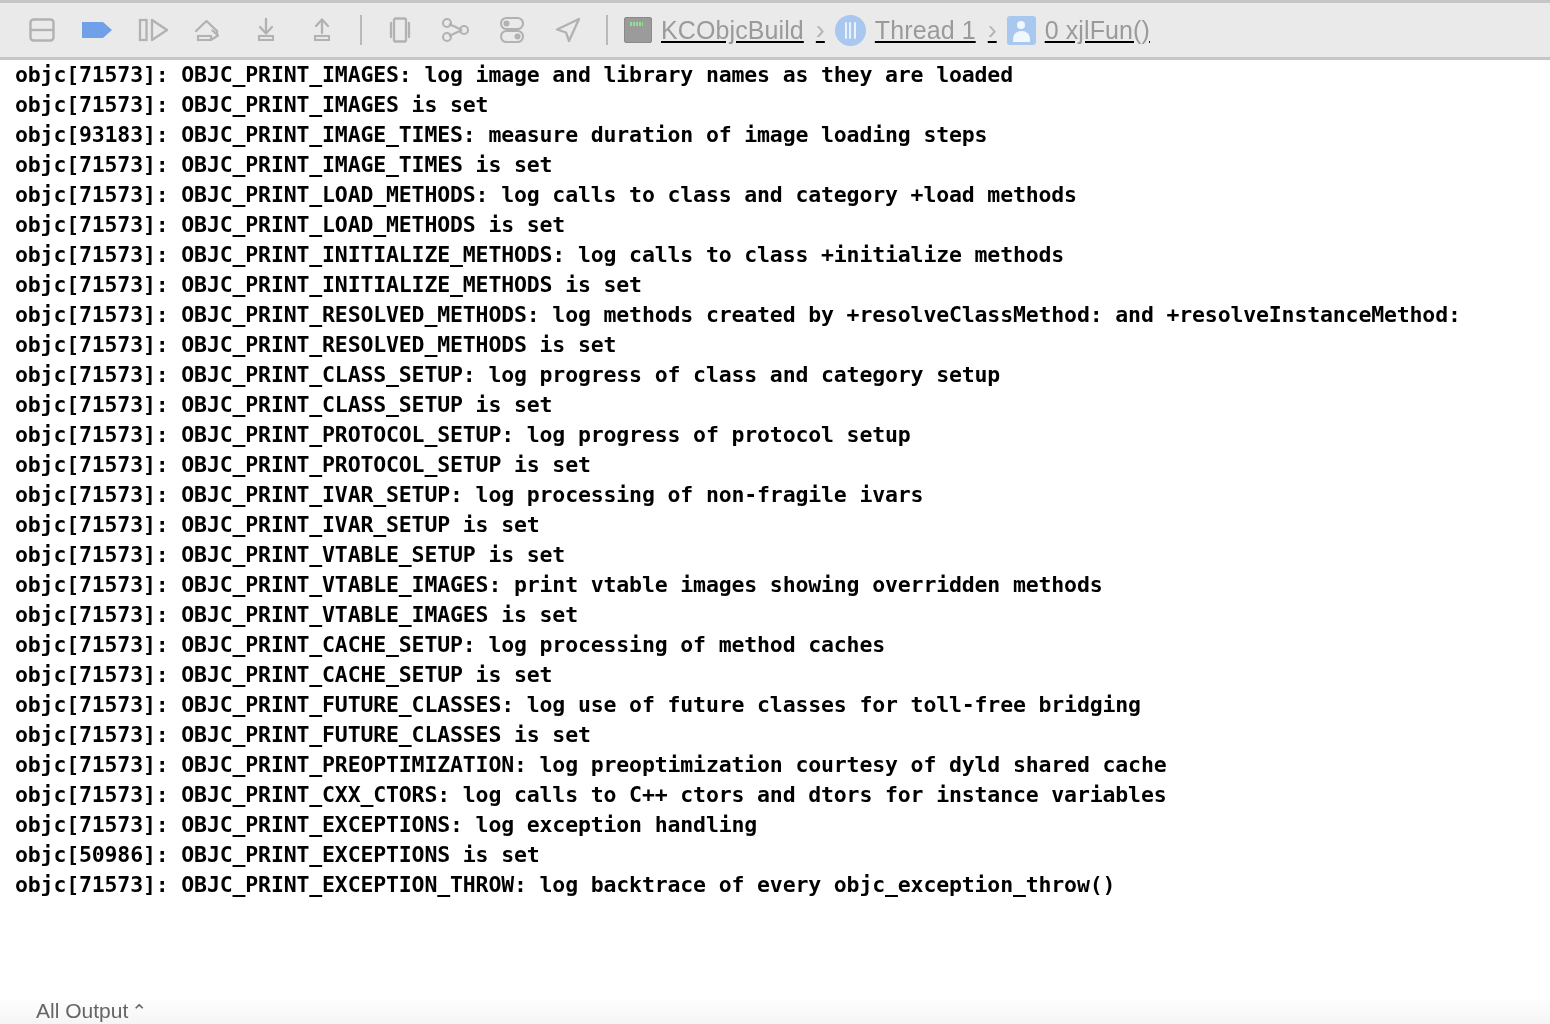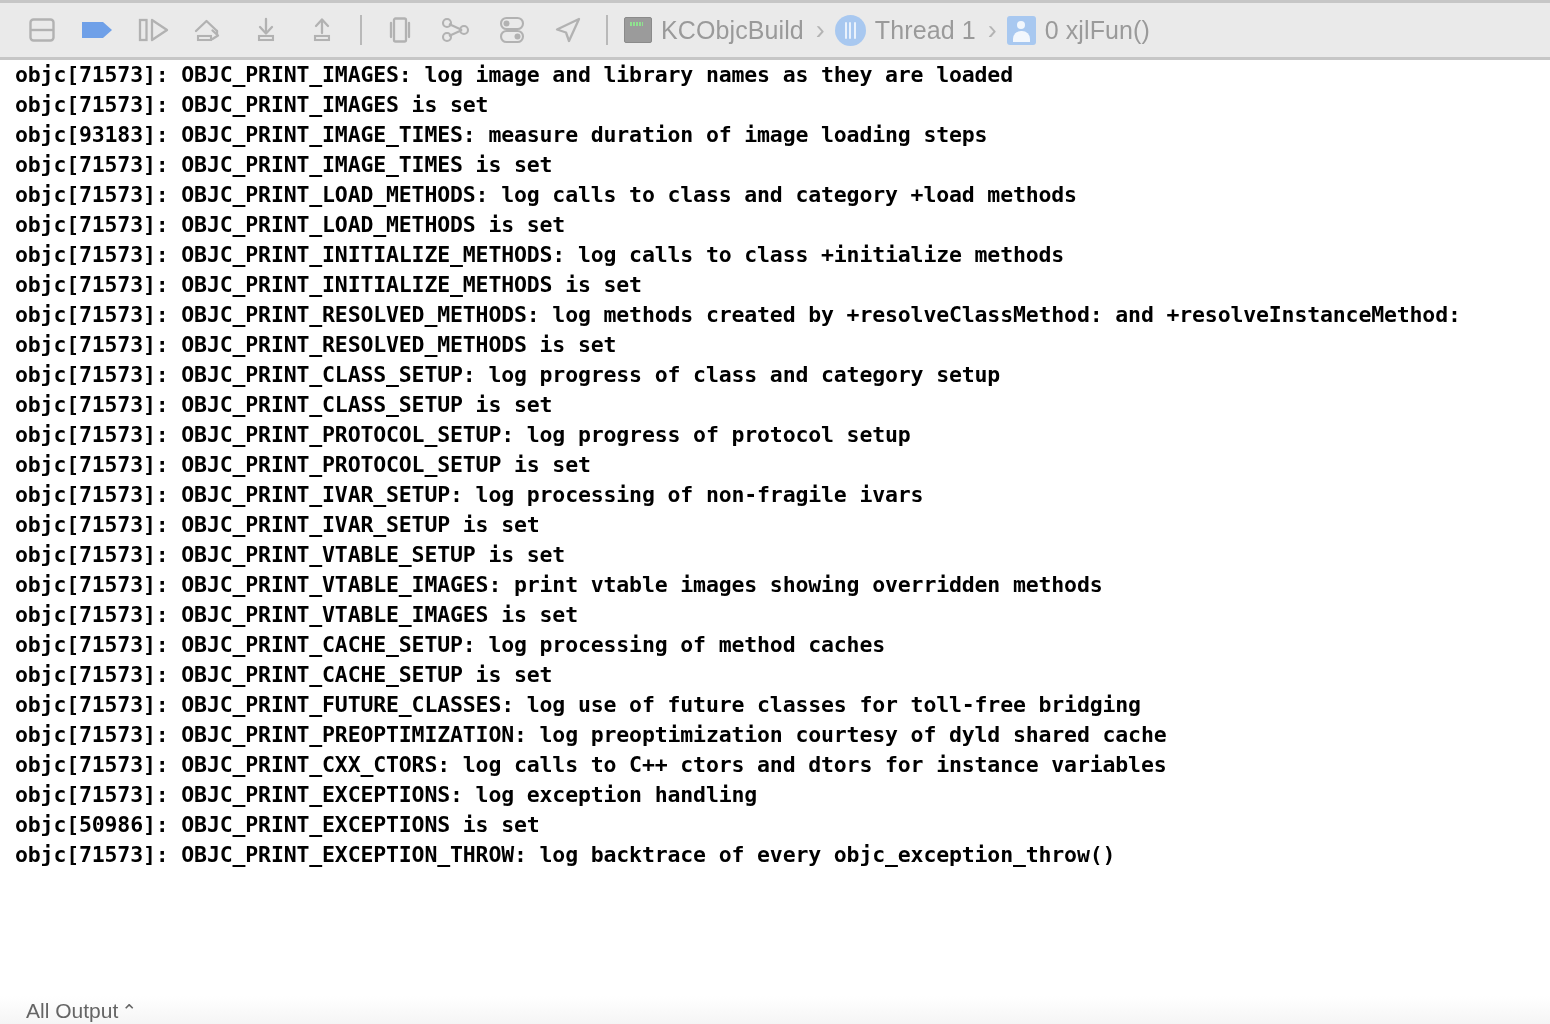--- a/index.html
+++ b/index.html
@@ -12,20 +12,21 @@
   #app { position:relative; width:1550px; height:1024px; background:#fff; overflow:hidden; }
 
   
   .toolbar {
     position:absolute; top:0; left:0; width:1550px; height:60px;
     background:#eaeaea;
     border-top:3px solid #c6c6c6;
     border-bottom:3px solid #c6c6c6;
     display:flex; align-items:center;
     padding-left:14px;
+    text-decoration:underline;
   }
   .tb-btn {
     width:56px; height:42px;
     display:flex; align-items:center; justify-content:center;
     flex:0 0 auto;
   }
   .tb-btn svg { display:block; }
   .tb-sep {
     width:2px; height:30px; background:#b9b9b9;
     margin:0 10px; flex:0 0 auto;
@@ -99,21 +100,21 @@
 
   
   .bottombar {
     position:absolute; left:0; right:0; bottom:0; height:28px;
     background:linear-gradient(to bottom,rgba(255,255,255,0) 0%,
                 #fbfbfb 40%, #f5f5f5 100%);
     display:flex; align-items:flex-end;
   }
   .alloutput {
     display:flex; align-items:center; gap:3px;
-    margin-left:26px; padding-bottom:1px;
+    margin-left:36px; padding-bottom:1px;
   }
   .alloutput .txt {
     font-size:21px; color:#656565;
     font-family:"Liberation Sans", sans-serif;
     white-space:nowrap;
   }
   .alloutput .caret {
     font-size:19px; color:#656565; line-height:1;
   }
 </style>
@@ -270,20 +271,21 @@
       <div class="log-line">objc[71573]: OBJC_PRINT_PROTOCOL_SETUP: log progress of protocol setup</div>
       <div class="log-line">objc[71573]: OBJC_PRINT_PROTOCOL_SETUP is set</div>
       <div class="log-line">objc[71573]: OBJC_PRINT_IVAR_SETUP: log processing of non-fragile ivars</div>
       <div class="log-line">objc[71573]: OBJC_PRINT_IVAR_SETUP is set</div>
       <div class="log-line">objc[71573]: OBJC_PRINT_VTABLE_SETUP is set</div>
       <div class="log-line">objc[71573]: OBJC_PRINT_VTABLE_IMAGES: print vtable images showing overridden methods</div>
       <div class="log-line">objc[71573]: OBJC_PRINT_VTABLE_IMAGES is set</div>
       <div class="log-line">objc[71573]: OBJC_PRINT_CACHE_SETUP: log processing of method caches</div>
       <div class="log-line">objc[71573]: OBJC_PRINT_CACHE_SETUP is set</div>
       <div class="log-line">objc[71573]: OBJC_PRINT_FUTURE_CLASSES: log use of future classes for toll-free bridging</div>
+      <div class="log-line">objc[71573]: OBJC_PRINT_FUTURE_CLASSES is set</div>
       <div class="log-line">objc[71573]: OBJC_PRINT_PREOPTIMIZATION: log preoptimization courtesy of dyld shared cache</div>
       <div class="log-line">objc[71573]: OBJC_PRINT_CXX_CTORS: log calls to C++ ctors and dtors for instance variables</div>
       <div class="log-line">objc[71573]: OBJC_PRINT_EXCEPTIONS: log exception handling</div>
       <div class="log-line">objc[50986]: OBJC_PRINT_EXCEPTIONS is set</div>
       <div class="log-line">objc[71573]: OBJC_PRINT_EXCEPTION_THROW: log backtrace of every objc_exception_throw()</div>
     </div>
 
   <div class="bottombar">
     <div class="alloutput">
       <span class="txt">All Output</span>

